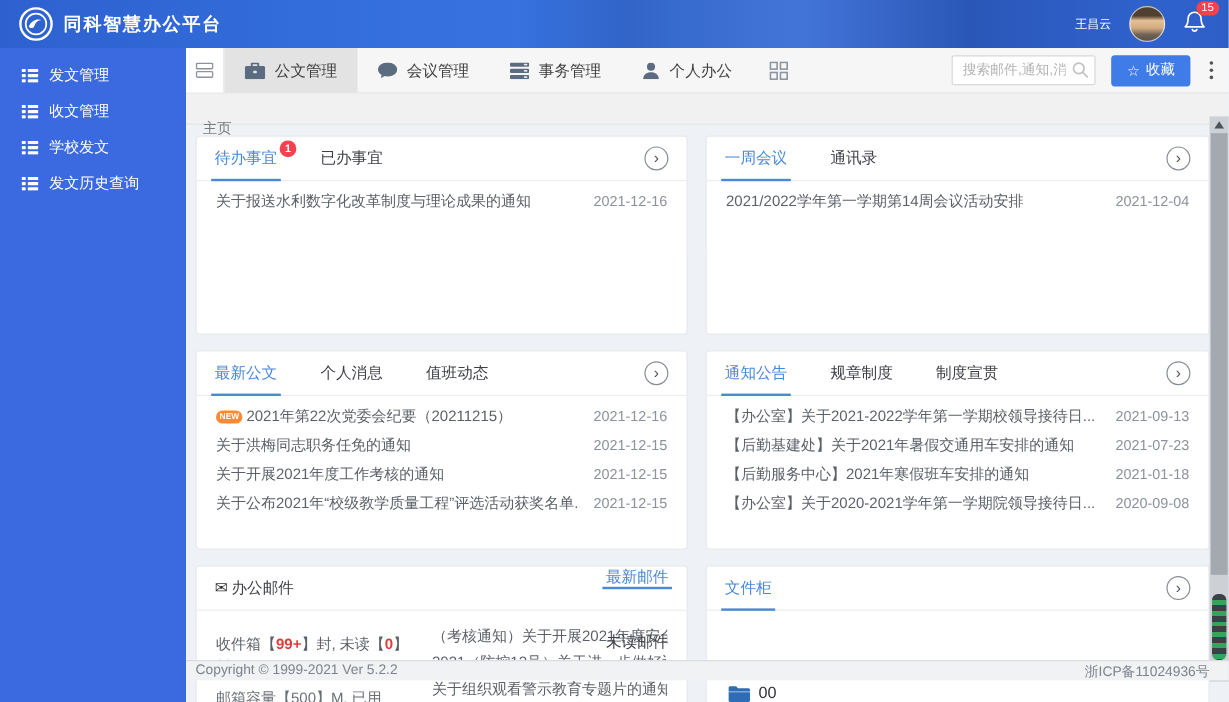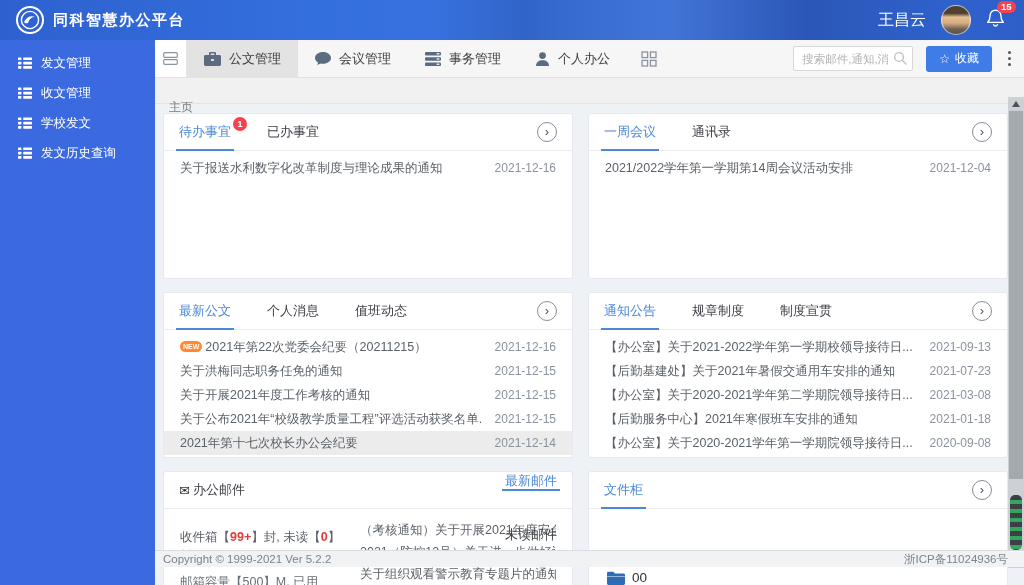--- a/index.html
+++ b/index.html
@@ -12,26 +12,26 @@
   
   .topbar { position:absolute; top:0; left:0; width:1024px; height:40px; z-index:10;
     background:linear-gradient(90deg,#2e61cf 0%,#336fdd 30%,#3a74e2 55%,#3166d4 80%,#2e5fc9 100%);
     display:flex; align-items:center; padding:0 16px; }
   .topbar::before { content:""; position:absolute; left:430px; right:70px; top:0; bottom:0;
     background:linear-gradient(90deg,rgba(10,30,80,0),rgba(20,40,95,.20) 18%,rgba(110,140,200,.22) 45%,rgba(20,40,95,.25) 72%,rgba(10,30,80,0)); }
   .logo { width:28px; height:28px; border-radius:50%; border:2px solid #fff; position:relative; flex:none; z-index:1;
     display:flex; align-items:center; justify-content:center; }
   .app-title { color:#fff; font-size:15px; font-weight:bold; margin-left:9px; letter-spacing:1.5px; z-index:1; }
   .topbar-right { margin-left:auto; display:flex; align-items:center; gap:15px; z-index:1; }
-  .user-name { color:#fff; font-size:16px; }
+  .user-name { color:#fff; font-size:10px; }
   .avatar { width:30px; height:30px; border-radius:50%; border:1px solid rgba(255,255,255,.65); flex:none;
     background:linear-gradient(180deg,#504030 0%,#504030 26%,#e6c095 40%,#d3ab80 62%,#6e6156 82%,#5c5248 100%); }
   .bell-wrap { position:relative; width:22px; height:24px; cursor:pointer; }
   .badge-pill { position:absolute; top:-7px; left:11px; background:#f5424e; color:#fff; font-size:9.5px;
-    line-height:12px; padding:0 4px; border-radius:8px; font-weight:bold; }
+    line-height:12px; padding:0 4px; border-radius:8px; font-weight:normal; }
   
   .sidebar { position:absolute; top:40px; left:0; width:155px; bottom:0; background:#3b6ae0; z-index:6; padding-top:8px; }
   .side-item { display:flex; align-items:center; gap:9px; height:30px; padding-left:18px;
     color:#fff; font-size:12.5px; cursor:pointer; }
   
   .main { position:absolute; left:155px; top:40px; right:0; bottom:0; }
   .modbar { height:38px; background:#f6f6f6; border-bottom:1px solid #e2e2e2; display:flex; align-items:stretch; }
   .collapse-box { width:32px; background:#fff; border-right:1px solid #e6e6e6;
     display:flex; align-items:center; justify-content:center; cursor:pointer; flex:none; }
   .mod { display:flex; align-items:center; gap:8px; padding:0 17px; font-size:13px; color:#3e3e3e; cursor:pointer; }
@@ -310,48 +310,40 @@
             <span class="d">2021-12-15</span>
           </div>
           <div class="lrow">
             <span class="t">关于开展2021年度工作考核的通知</span>
             <span class="d">2021-12-15</span>
           </div>
           <div class="lrow">
             <span class="t">关于公布2021年“校级教学质量工程”评选活动获奖名单...</span>
             <span class="d">2021-12-15</span>
           </div>
-          <div class="lrow hl">
-            <span class="t">2021年第十七次校长办公会纪要</span>
-            <span class="d">2021-12-14</span>
-          </div>
         </div>
       </div>
 
       <div class="card col-r">
         <div class="card-head">
           <div class="ctabs">
             <span class="ctab active">通知公告</span>
             <span class="ctab">规章制度</span>
             <span class="ctab">制度宣贯</span>
           </div>
           <span class="circle-arrow">›</span>
         </div>
         <div class="list">
           <div class="lrow">
             <span class="t">【办公室】关于2021-2022学年第一学期校领导接待日...</span>
             <span class="d">2021-09-13</span>
           </div>
           <div class="lrow">
             <span class="t">【后勤基建处】关于2021年暑假交通用车安排的通知</span>
             <span class="d">2021-07-23</span>
-          </div>
-          <div class="lrow">
-            <span class="t">【办公室】关于2020-2021学年第二学期院领导接待日...</span>
-            <span class="d">2021-03-08</span>
           </div>
           <div class="lrow">
             <span class="t">【后勤服务中心】2021年寒假班车安排的通知</span>
             <span class="d">2021-01-18</span>
           </div>
           <div class="lrow">
             <span class="t">【办公室】关于2020-2021学年第一学期院领导接待日...</span>
             <span class="d">2020-09-08</span>
           </div>
         </div>

